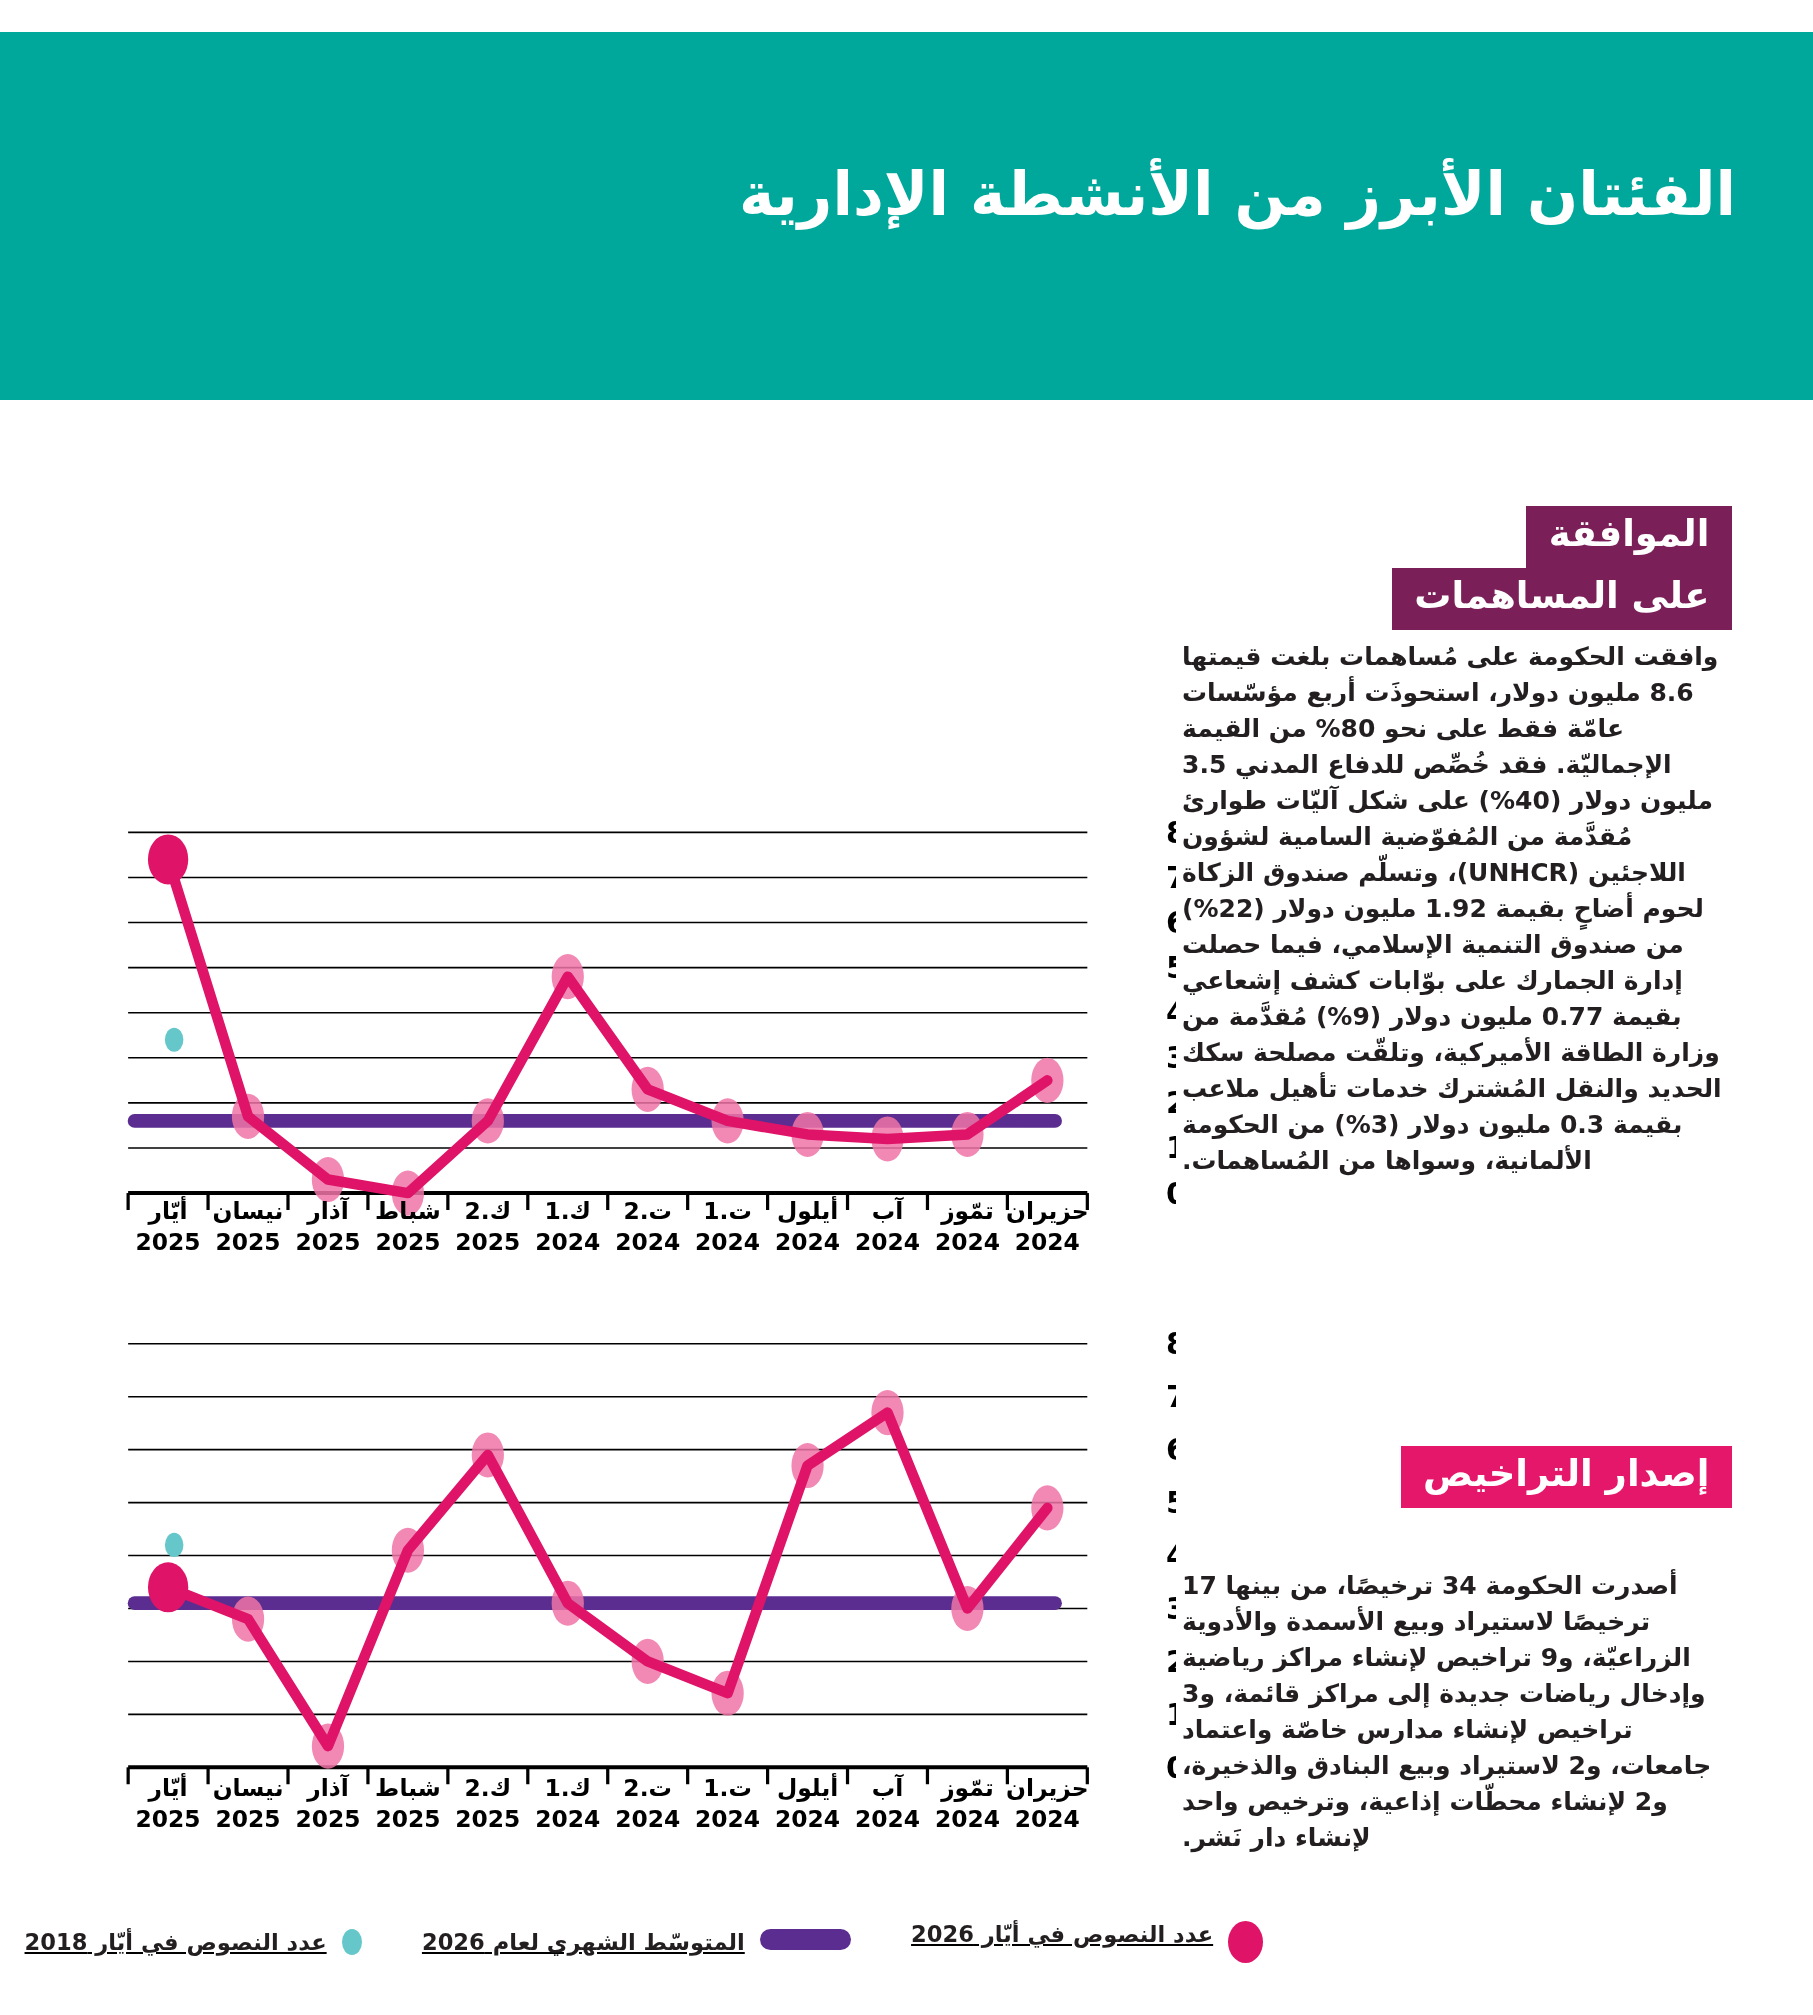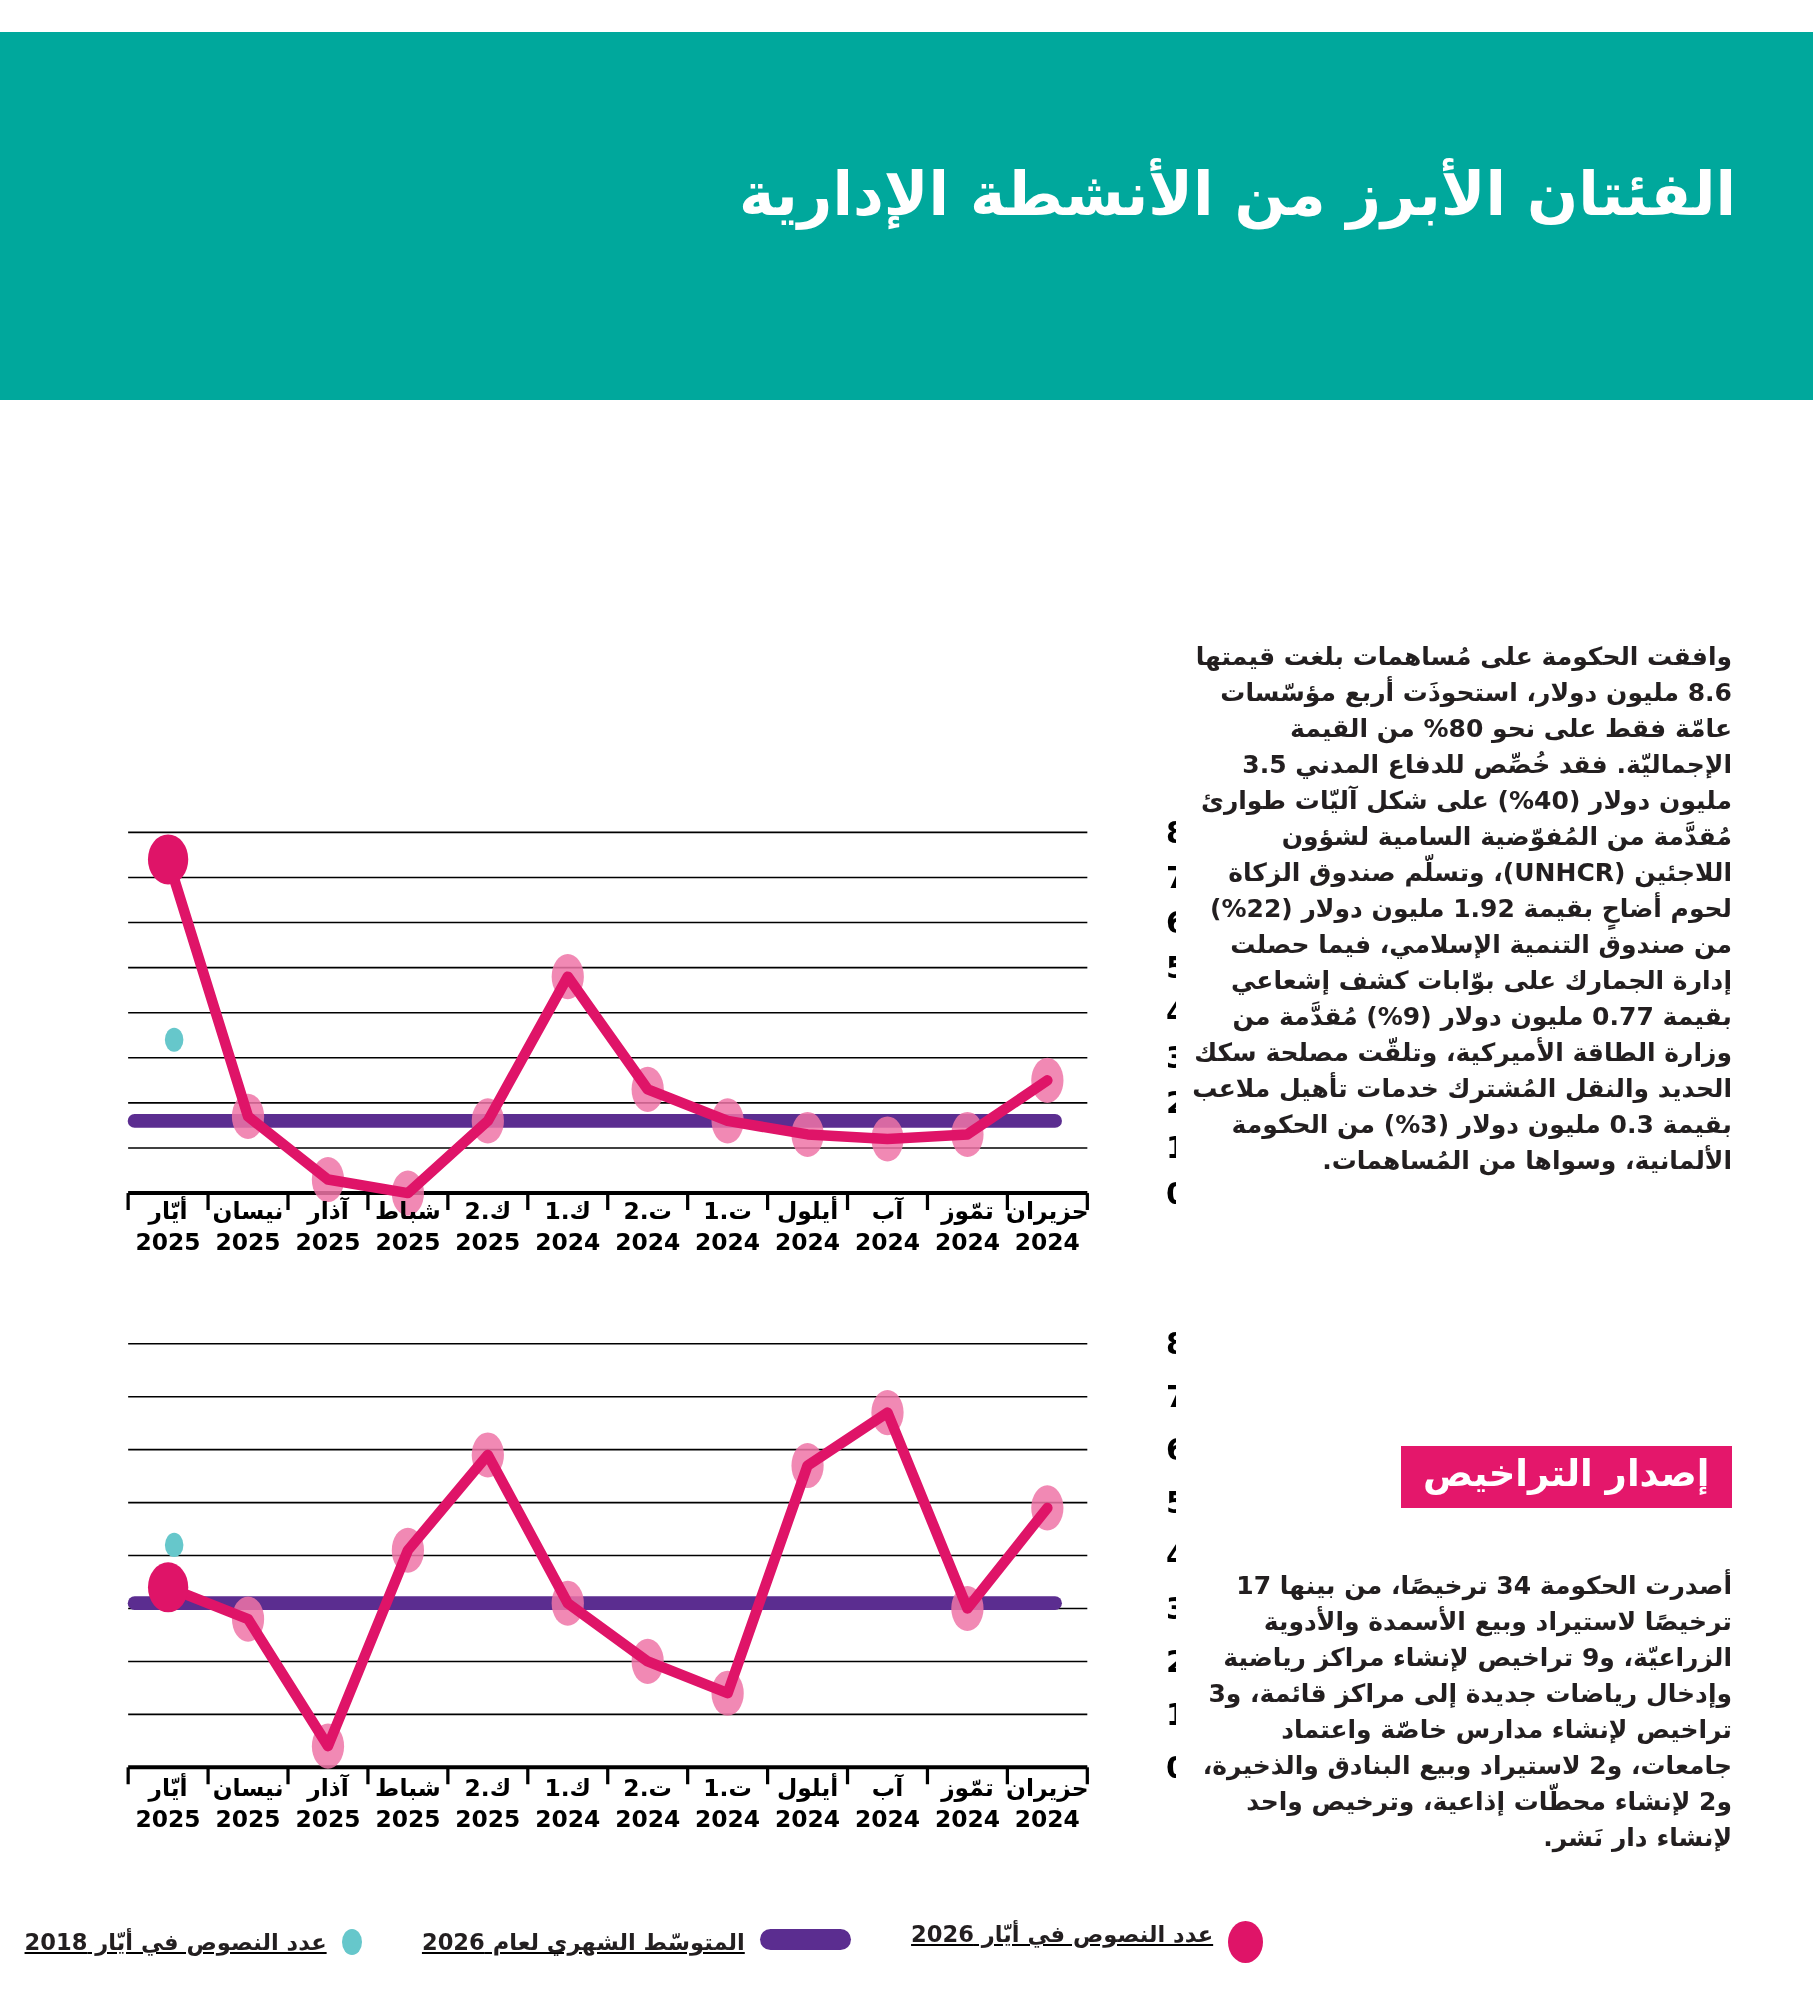--- a/index.html
+++ b/index.html
@@ -14,21 +14,21 @@
   }
   .hdr1{position:absolute;right:81px;top:506px;display:flex;flex-direction:column;align-items:flex-start;}
   .hdr2{position:absolute;right:81px;top:1446px;}
   .box{
     display:inline-block;color:#ffffff;font-weight:700;font-size:37px;line-height:1.18;
     padding:6.4px 22.6px 12px 22.6px;white-space:nowrap;
   }
   .plum{background:var(--plum);}
   .pinkbg{background:var(--pink);}
   .body{
-    position:absolute;right:81px;width:550px;text-align:right;
+    position:absolute;right:81px;width:550px;text-align:left;
     font-size:25px;line-height:36px;font-weight:700;color:var(--text);
   }
   .p1{top:639px;}
   .p2{top:1568px;}
   .chart{position:absolute;}
   svg text{font-family:"DejaVu Sans",sans-serif;fill:#000000;}
   .legend{
     position:absolute;left:113px;top:1918px;width:1064px;height:48px;
     display:flex;justify-content:center;align-items:center;gap:60px;
   }
@@ -41,20 +41,24 @@
 </style>
 </head>
 <body>
 
 <div class="page">
 
   <div class="band">
     <div class="title">الفئتان الأبرز من الأنشطة الإدارية</div>
   </div>
 
+  <div class="hdr1">
+    <div class="box plum">الموافقة</div>
+    <div class="box plum">على المساهمات</div>
+  </div>
   <div class="body p1">وافقت الحكومة على مُساهمات بلغت قيمتها 8.6 مليون دولار، استحوذَت أربع مؤسّسات عامّة فقط على نحو 80% من القيمة الإجماليّة. فقد خُصِّص للدفاع المدني 3.5 مليون دولار (40%) على شكل آليّات طوارئ مُقدَّمة من المُفوّضية السامية لشؤون اللاجئين (UNHCR)، وتسلّم صندوق الزكاة لحوم أضاحٍ بقيمة 1.92 مليون دولار (22%) من صندوق التنمية الإسلامي، فيما حصلت إدارة الجمارك على بوّابات كشف إشعاعي بقيمة 0.77 مليون دولار (9%) مُقدَّمة من وزارة الطاقة الأميركية، وتلقّت مصلحة سكك الحديد والنقل المُشترك خدمات تأهيل ملاعب بقيمة 0.3 مليون دولار (3%) من الحكومة الألمانية، وسواها من المُساهمات.</div>
 
   <svg class="chart" id="chart-0" style="left:113px;top:814px" width="1064" height="476" viewBox="0 0 2640 1180">
       <line x1="40" y1="828.125" x2="2420" y2="828.125" stroke="#000" stroke-width="4"></line>
       <line x1="40" y1="716.25" x2="2420" y2="716.25" stroke="#000" stroke-width="4"></line>
       <line x1="40" y1="604.375" x2="2420" y2="604.375" stroke="#000" stroke-width="4"></line>
       <line x1="40" y1="492.5" x2="2420" y2="492.5" stroke="#000" stroke-width="4"></line>
       <line x1="40" y1="380.625" x2="2420" y2="380.625" stroke="#000" stroke-width="4"></line>
       <line x1="40" y1="268.75" x2="2420" y2="268.75" stroke="#000" stroke-width="4"></line>
       <line x1="40" y1="156.875" x2="2420" y2="156.875" stroke="#000" stroke-width="4"></line>

